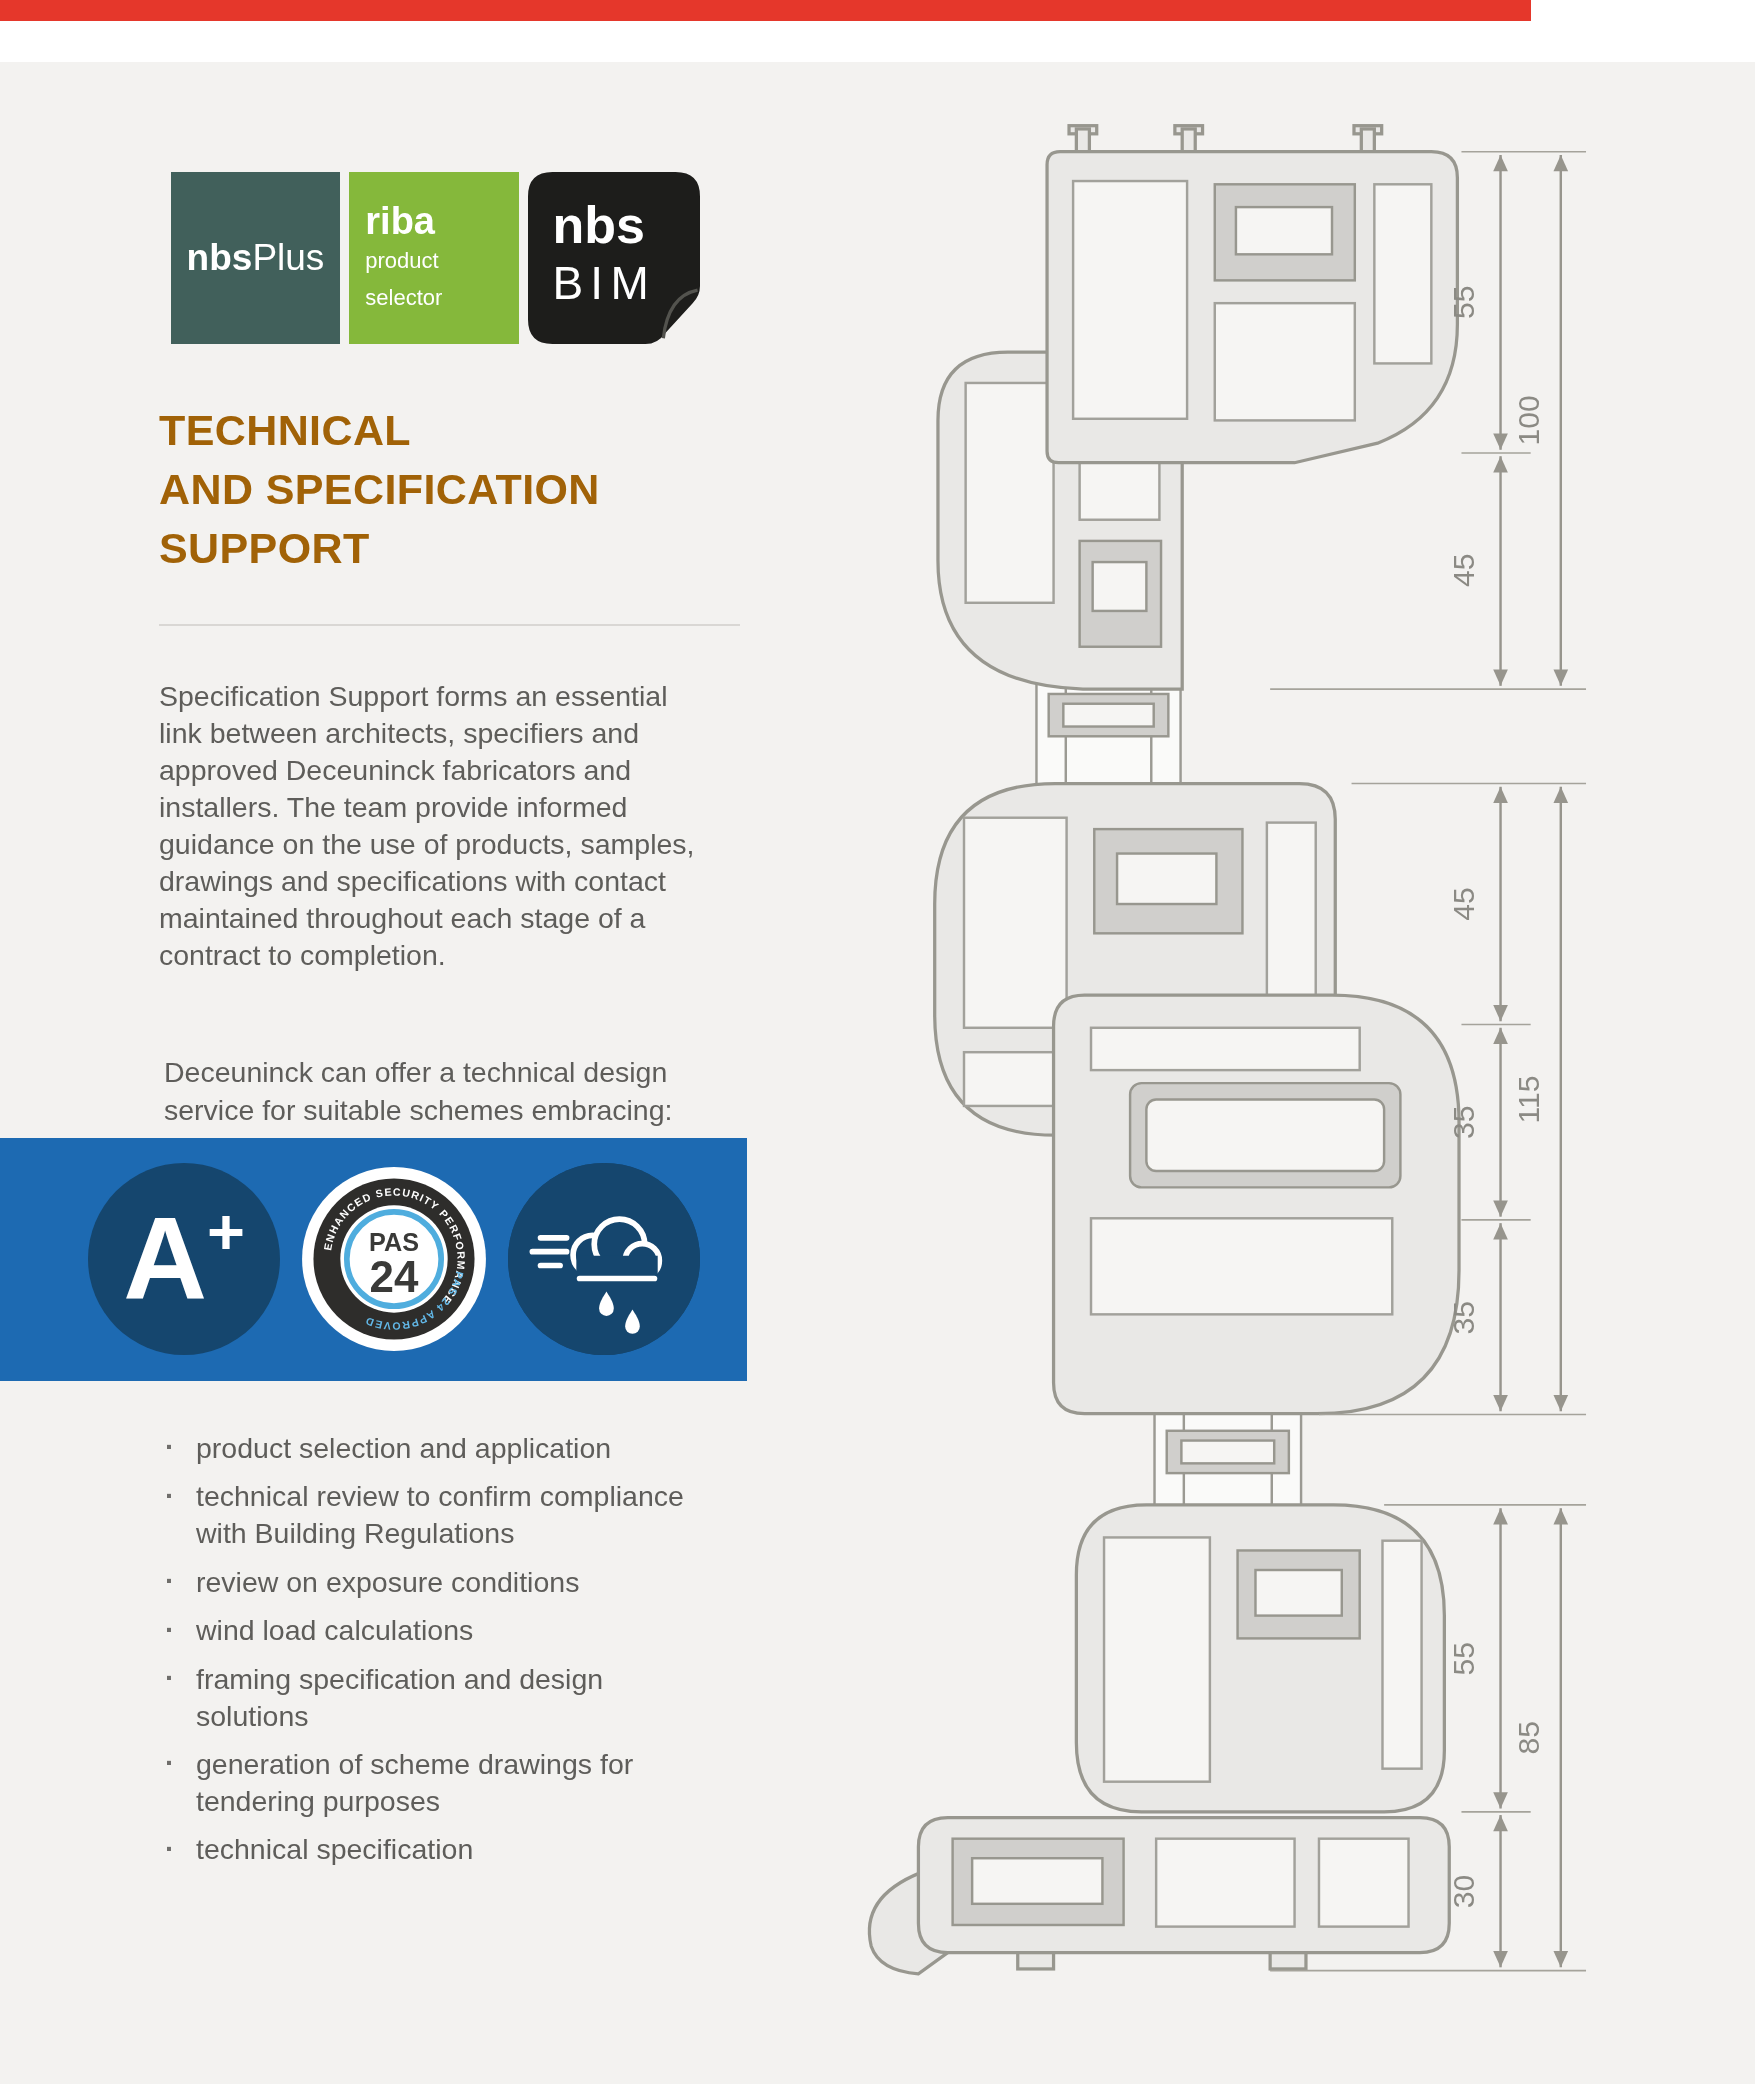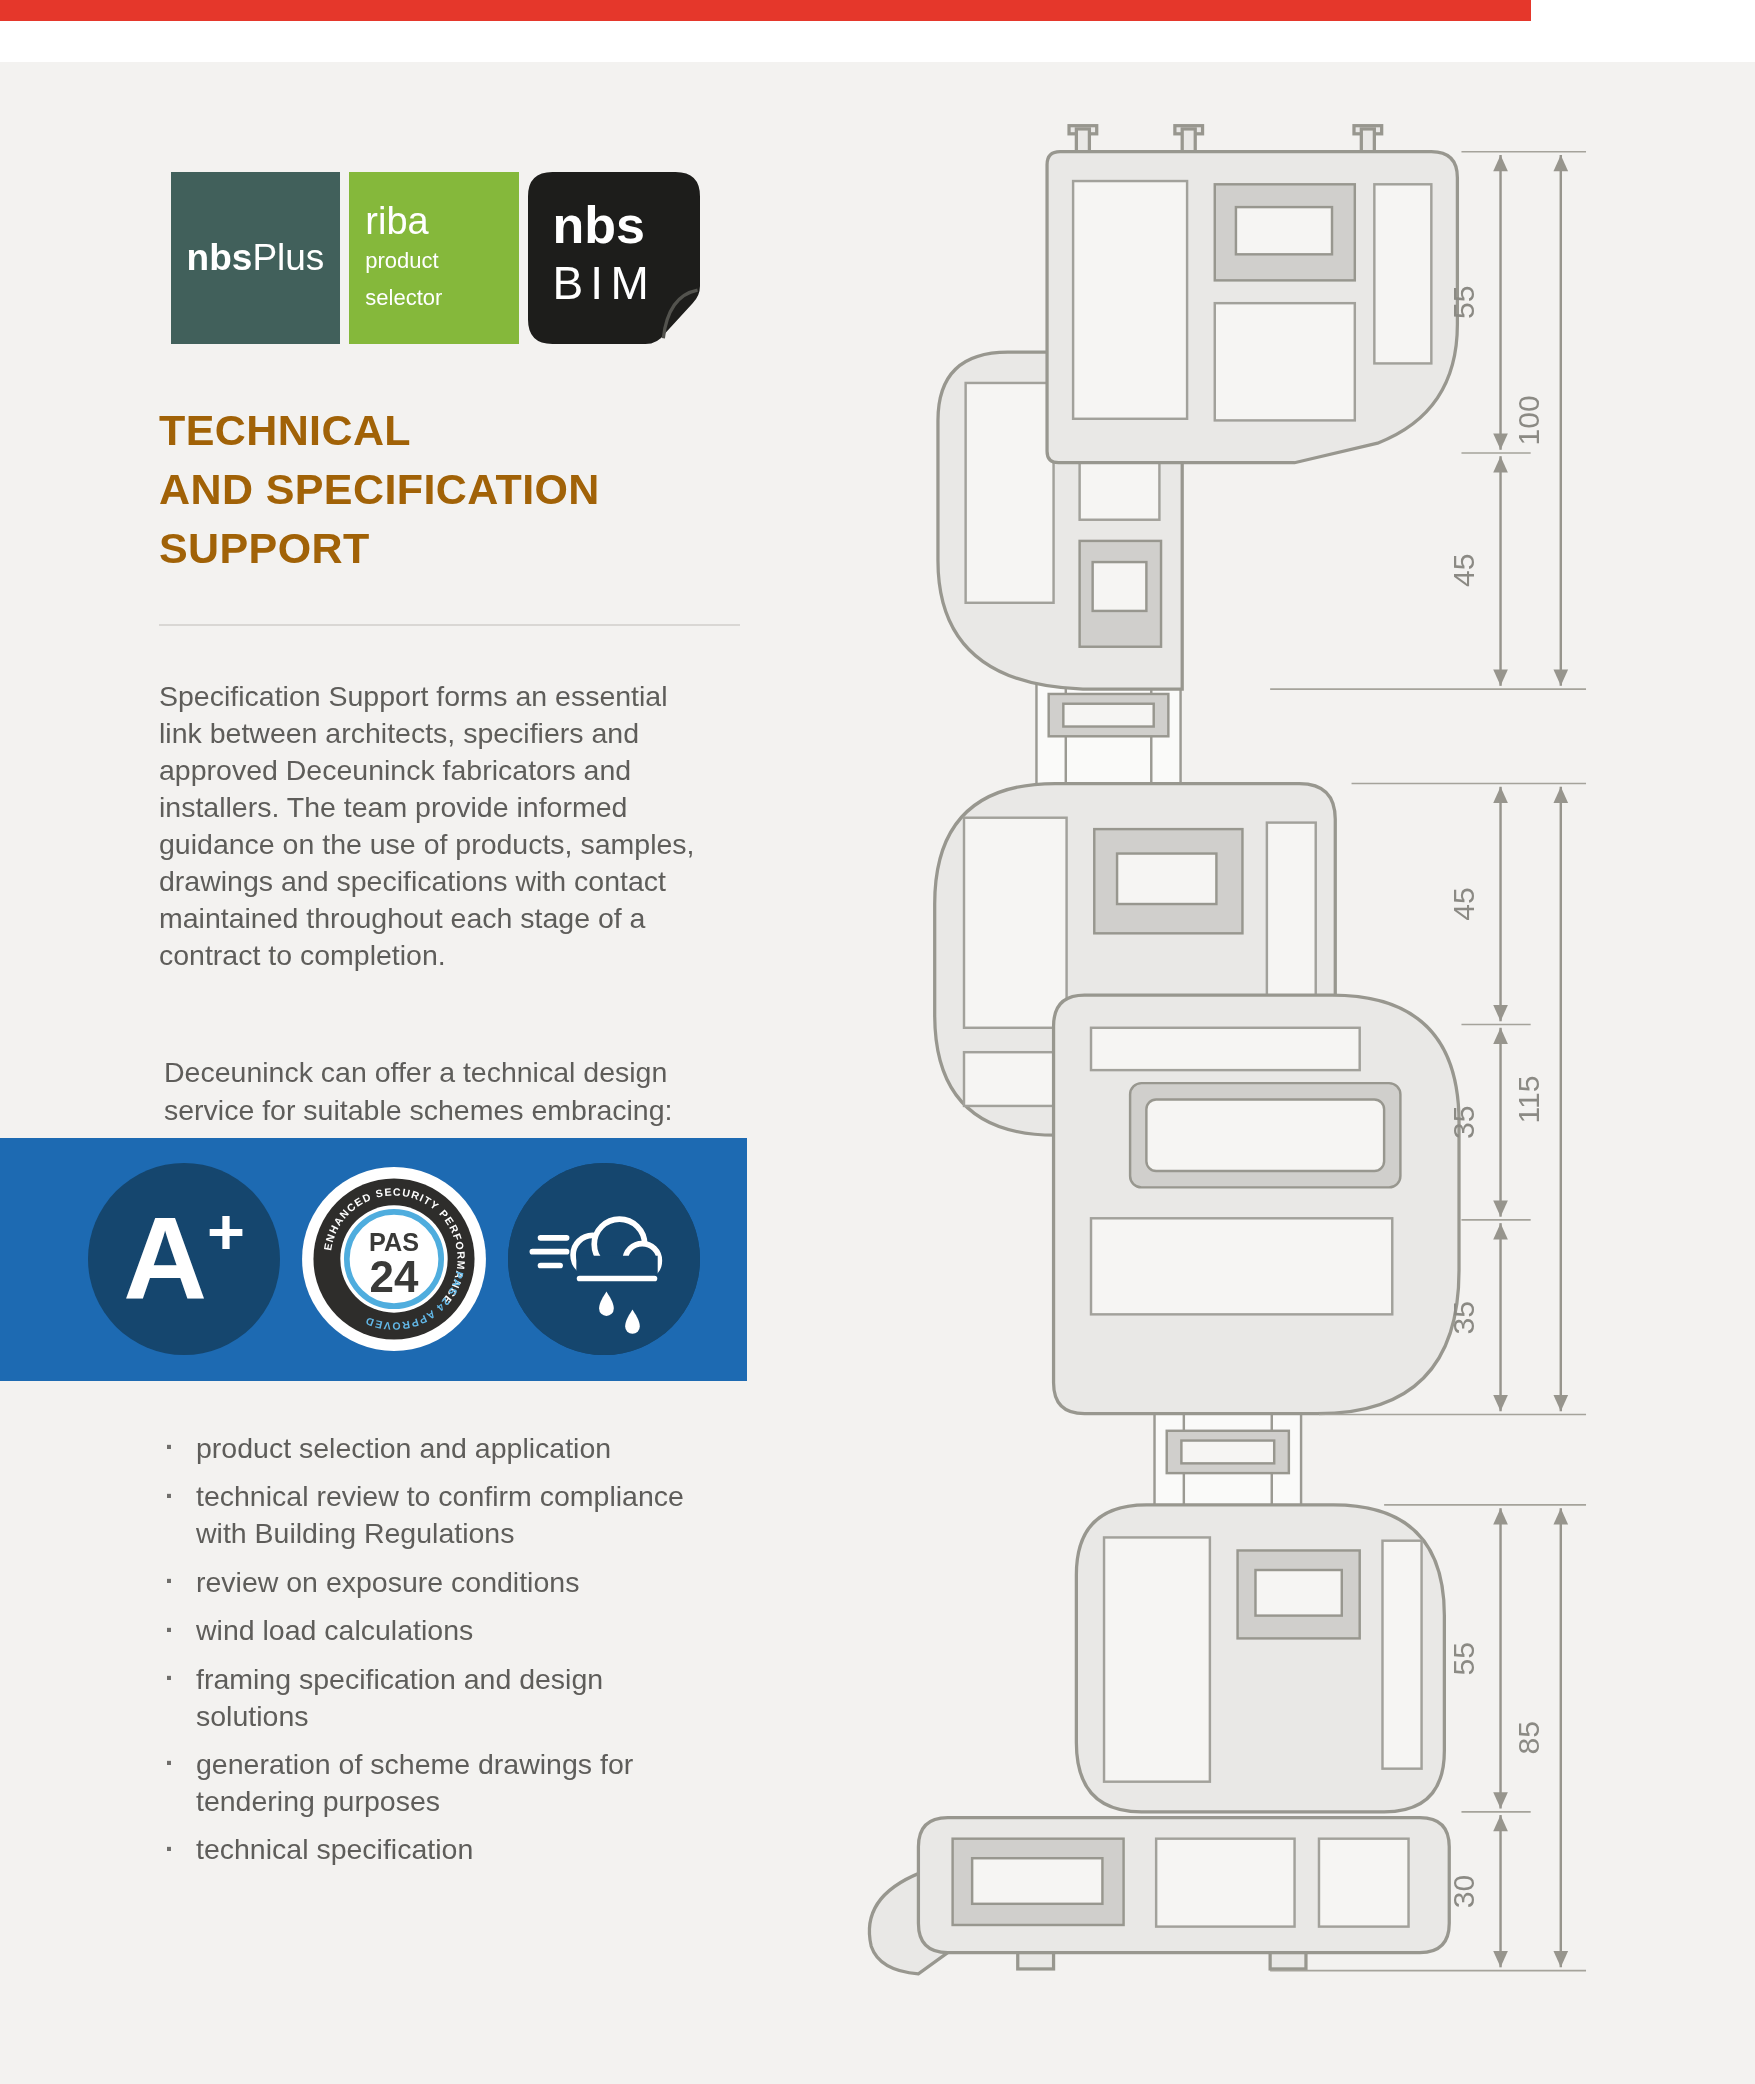--- a/index.html
+++ b/index.html
@@ -8,21 +8,21 @@
   .page-bg{position:absolute;left:0;top:62px;width:1755px;height:2023px;background:#f3f2f0;}
   .top-red-bar{position:absolute;left:0;top:0;width:1531px;height:21px;background:#e5372b;}
 
   
   .badges{position:absolute;left:171px;top:172px;display:flex;gap:9px;}
   .badge{height:172px;box-sizing:border-box;}
   .badge-nbsplus{width:169px;background:#41605b;display:flex;align-items:center;justify-content:center;color:#fff;}
   .badge-nbsplus .b{font-weight:700;font-size:37px;}
   .badge-nbsplus .r{font-weight:400;font-size:37px;}
   .badge-riba{width:170px;background:#85b83b;display:flex;flex-direction:column;justify-content:center;padding-left:16.3px;color:#fff;}
-  .riba-b{font-size:38px;font-weight:400;line-height:42px;}
+  .riba-b{font-size:38px;font-weight:700;line-height:42px;}
   .riba-l{font-size:22px;font-weight:400;line-height:37px;}
   .badge-bim{width:172px;position:relative;color:#fff;}
   .badge-bim svg{position:absolute;left:0;top:0;}
   .bim-text{position:absolute;left:24.4px;top:26px;}
   .bim-nbs{font-size:52px;font-weight:700;line-height:54px;}
   .bim-bim{font-size:46px;font-weight:400;letter-spacing:7.3px;line-height:49px;margin-top:6.5px;}
 
   .heading{position:absolute;left:159px;top:401px;font-size:43px;line-height:59px;font-weight:700;
            color:#a16207;letter-spacing:0.4px;white-space:pre-line;}
   .divider{position:absolute;left:159px;top:624px;width:581px;height:2.4px;background:#d9d7d4;}

